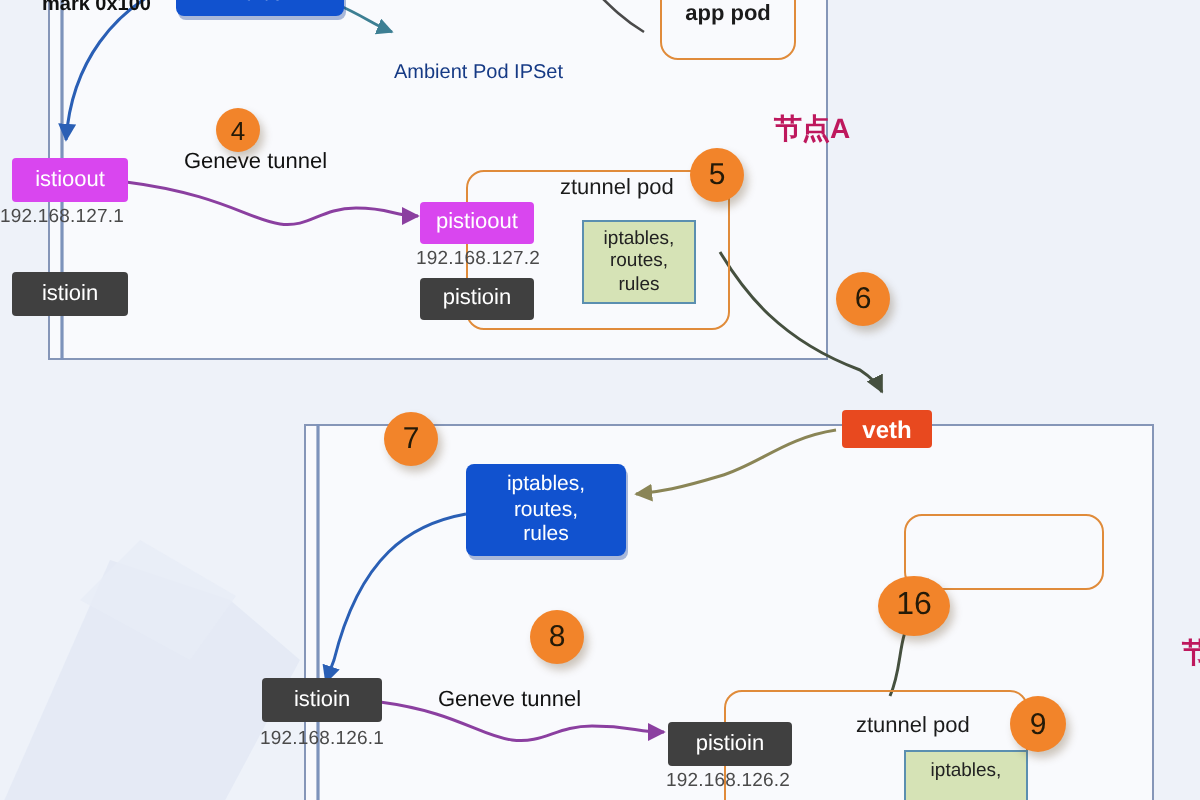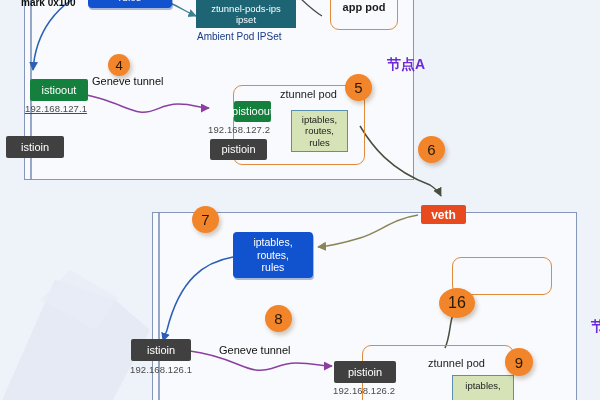--- a/index.html
+++ b/index.html
@@ -15,21 +15,21 @@
 
   .node{position:absolute;box-sizing:border-box;}
 
   
   .chip{
     display:flex;align-items:center;justify-content:center;
     color:#ffffff;font-size:11px;line-height:1;
     border-radius:2px;
     text-align:center;
   }
-  .chip-purple{background:#15803d;margin-left:24px;}
+  .chip-purple{background:#d946ef;}
   .chip-olive{background:#404040;}
   .chip-orange{background:#e8491f;font-weight:bold;font-size:12px;text-align:center;}
 
   .ipaddr{
     position:absolute;color:#4a4a4a;font-size:9.5px;letter-spacing:.1px;
     white-space:nowrap;
   }
 
   
   .blue-block{
@@ -62,21 +62,21 @@
     position:absolute;font-size:11px;color:#1b1b1b;white-space:nowrap;
   }
   .pod-text{
     display:flex;align-items:center;justify-content:center;text-align:center;
     font-size:11px;color:#1b1b1b;line-height:1.3;font-weight:bold;
   }
 
   
   .nodebox{border:1.4px solid #8596b8;background:rgba(255,255,255,.62);}
   .nodename{
-    position:absolute;color:#6d28d9;font-size:14px;font-weight:bold;white-space:nowrap;
+    position:absolute;color:#be185d;font-size:14px;font-weight:bold;white-space:nowrap;
   }
 
   
   .badge{
     position:absolute;border-radius:50%;
     background:#f2842a;
     color:#241a08;font-size:13px;
     display:flex;align-items:center;justify-content:center;
     box-shadow:2px 3px 4px rgba(90,60,20,.28);
   }
@@ -146,48 +146,42 @@
     <path d="M445,348 C452,332 448,318 458,306 C462,300 463,296 464,290" fill="none" stroke="#45503f" stroke-width="1.5" marker-end="url(#arrDark)"></path>
   </svg>
 
   <div class="node blue-block" style="left:88px;top:-26px;width:84px;height:34px;">
     <div>
       <br>
       <span>rules</span>
     </div>
   </div>
 
-  <div class="node teal-block" style="left:196px;top:0px;width:100px;height:28px;">
-    <div>
-      <span>ztunnel-pods-ips</span><br>
-      <span>ipset</span>
-    </div>
-  </div>
   <div class="caption-blue" style="left:197px;top:31px;">Ambient Pod IPSet</div>
 
   <div class="node pod" style="left:330px;top:-16px;width:68px;height:46px;"></div>
   <div class="node pod-text" style="left:330px;top:-16px;width:68px;height:46px;">app pod</div>
 
   <div class="mark-label" style="left:21px;top:-3px;">mark 0x100</div>
 
   <div class="node chip chip-purple" style="left:6px;top:79px;width:58px;height:22px;">
     <span>istioout</span>
   </div>
-  <div class="ipaddr" style="left:25px;top:103px;text-decoration:underline;">192.168.127.1</div>
+  <div class="ipaddr" style="left:0;top:103px;">192.168.127.1</div>
 
   <div class="node chip chip-olive" style="left:6px;top:136px;width:58px;height:22px;">
     <span>istioin</span>
   </div>
 
   <div class="edge-label" style="left:92px;top:75px;">Geneve tunnel</div>
 
   <div class="node pod" style="left:233px;top:85px;width:132px;height:80px;"></div>
   <div class="pod-label" style="left:280px;top:88px;">ztunnel pod</div>
 
-  <div class="node chip chip-purple" style="left:210px;top:101px;width:37px;height:21px;">
+  <div class="node chip chip-purple" style="left:210px;top:101px;width:57px;height:21px;">
     <span>pistioout</span>
   </div>
   <div class="ipaddr" style="left:208px;top:124px;">192.168.127.2</div>
 
   <div class="node chip chip-olive" style="left:210px;top:139px;width:57px;height:21px;">
     <span>pistioin</span>
   </div>
 
   <div class="node green-block" style="left:291px;top:110px;width:57px;height:42px;">
     <div>

